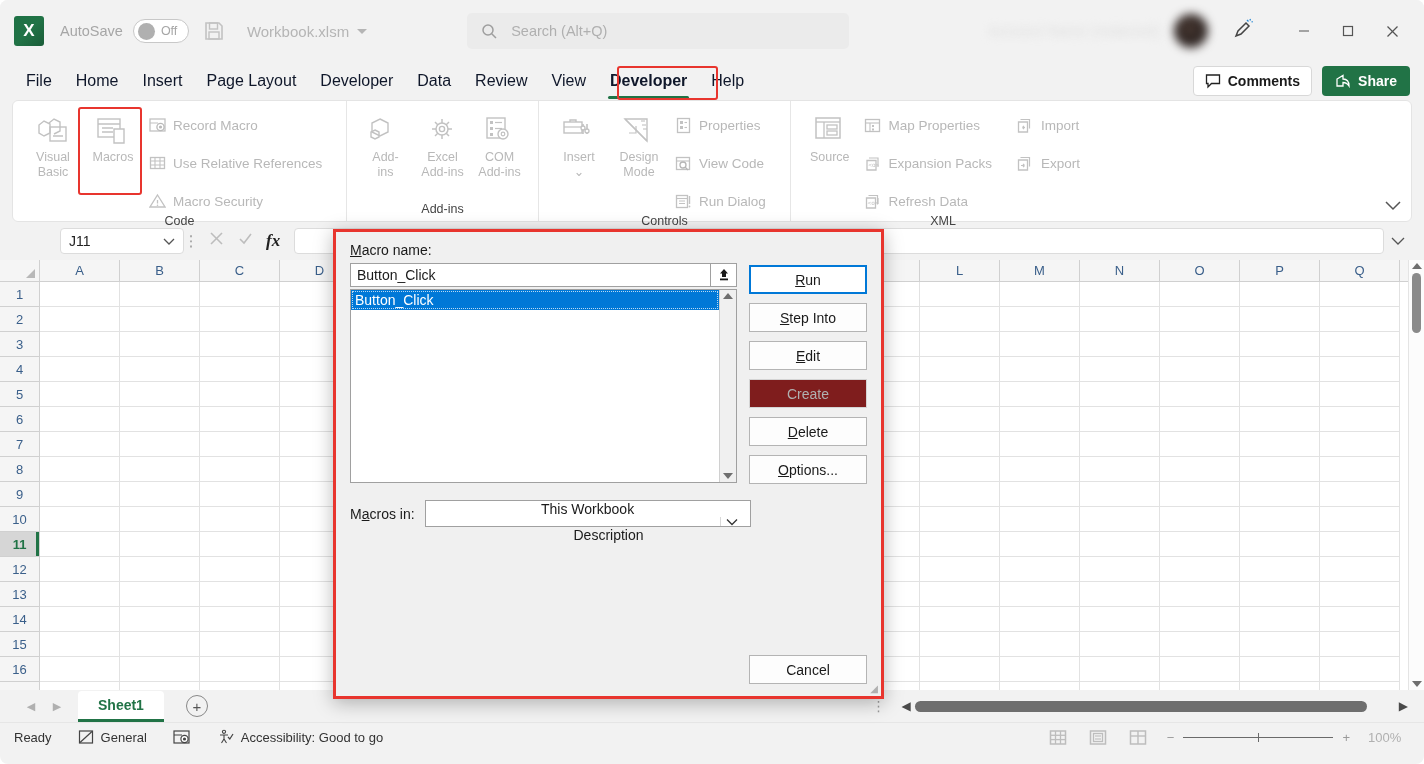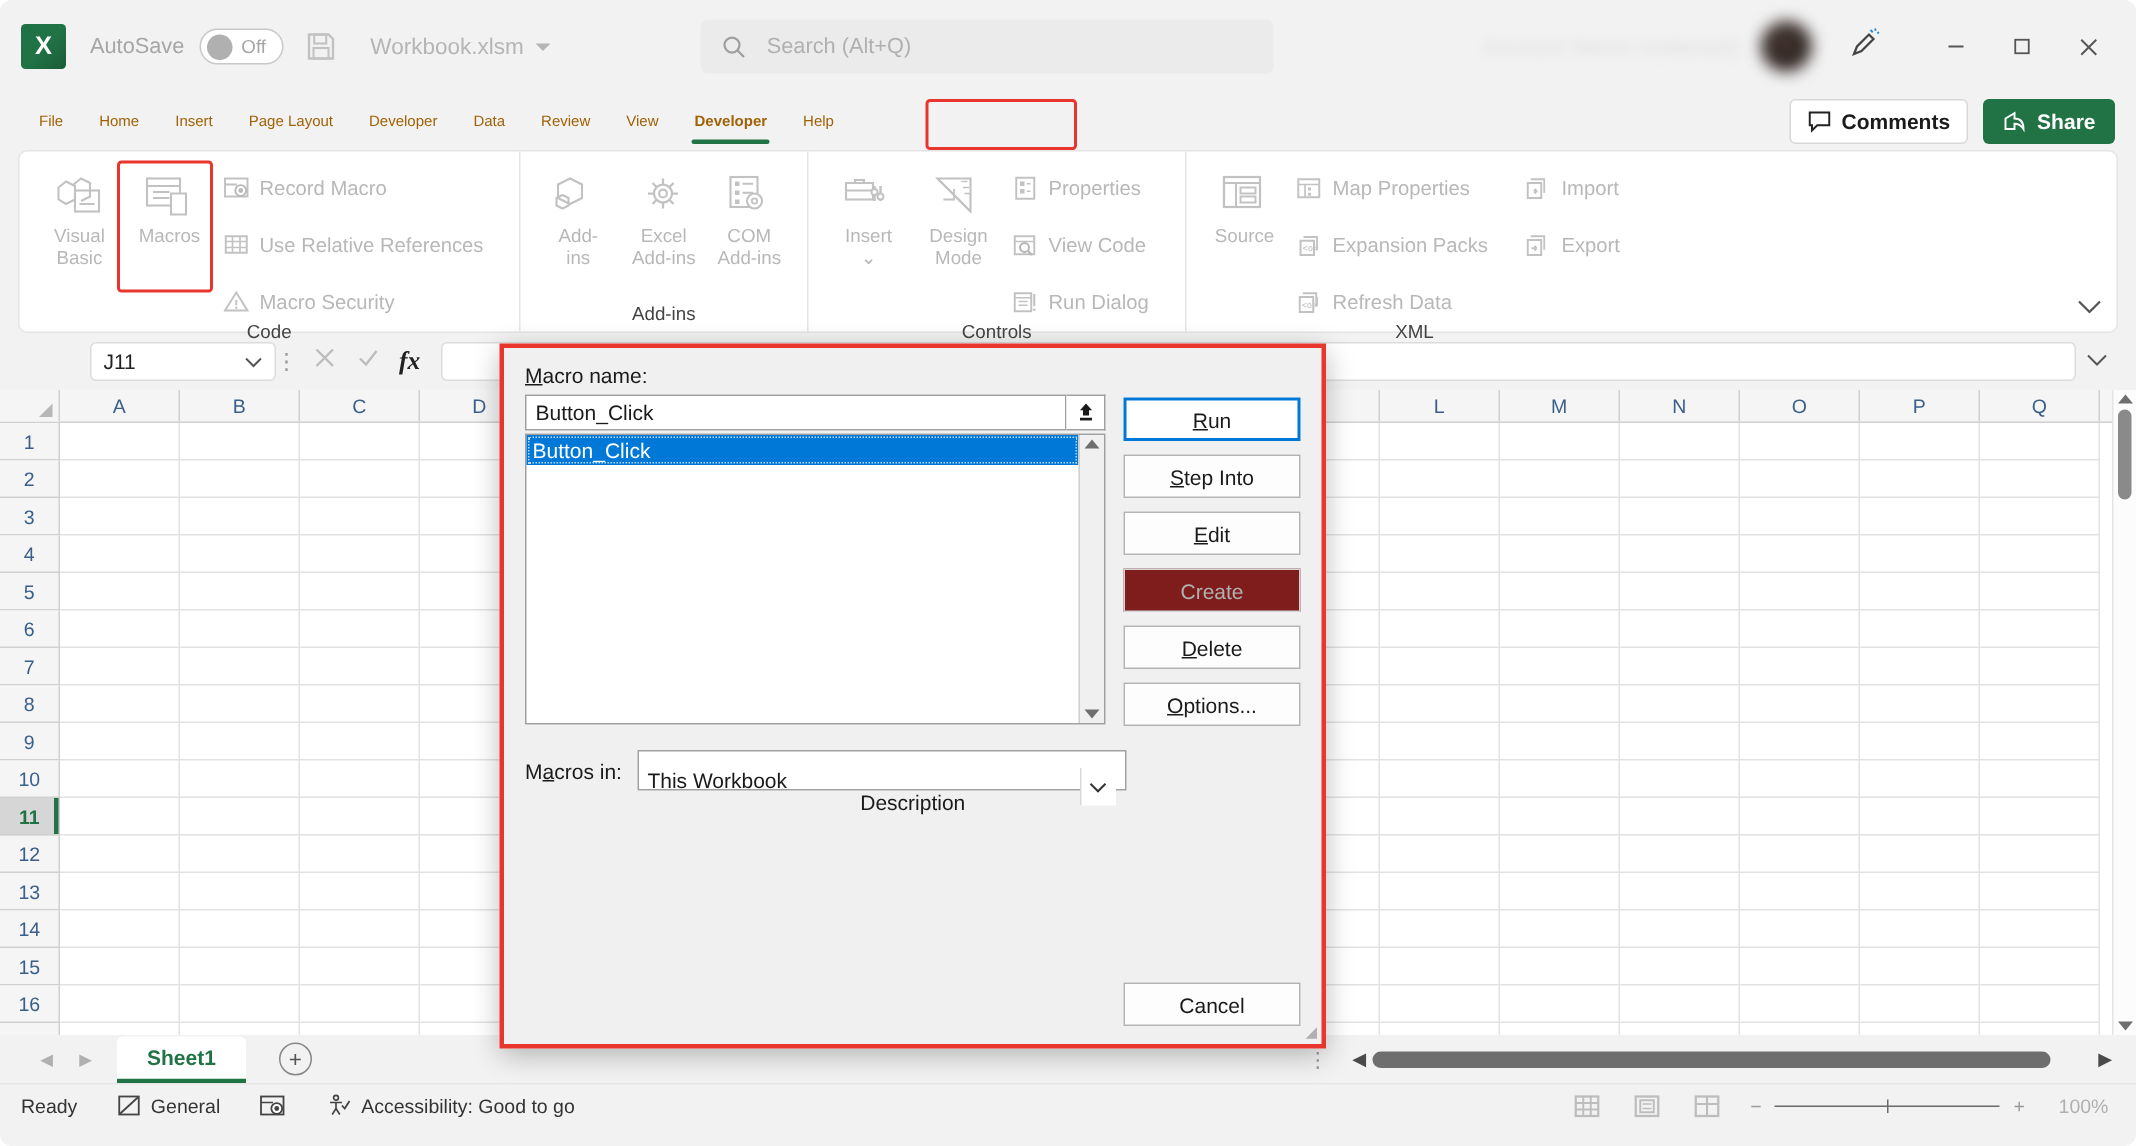--- a/index.html
+++ b/index.html
@@ -66,21 +66,21 @@
     width: 44px; height: 34px; display: flex; align-items: center;
     justify-content: center; color: #555;
   }
 
   
   .tabs {
     height: 38px; display: flex; align-items: center;
     padding-left: 14px; background: #f2f2f2; position: relative;
   }
   .tab {
-    font-size: 10px; color: #a16207; padding: 4px 12px; position: relative;
+    font-size: 16px; color: #0f172a; padding: 4px 12px; position: relative;
     white-space: nowrap;
   }
   .tab.active { font-weight: bold; }
   .tab.active::after {
     content: ""; position: absolute; left: 10px; right: 10px; bottom: -5px;
     height: 3px; background: #217346; border-radius: 2px;
   }
   .redbox {
     position: absolute; border: 2.5px solid #e8352e; border-radius: 3px;
     pointer-events: none;
@@ -213,21 +213,21 @@
     height: 29px; display: flex; align-items: center;
     background: #f2f2f2; padding: 0 14px; font-size: 13px; color: #333;
     border-top: 1px solid #e6e6e6;
   }
   .sb-item { display: flex; align-items: center; gap: 7px; margin-right: 26px; white-space: nowrap; }
   .sb-right { margin-left: auto; display: flex; align-items: center; gap: 18px; }
   .viewbtn { width: 22px; height: 20px; display: flex; align-items: center; justify-content: center; color: #bdbdbd; }
   .zoomslider { display: flex; align-items: center; gap: 9px; color: #9a9a9a; }
   .zs-track { width: 150px; height: 1px; background: #6a6a6a; position: relative; }
   .zs-mark { position: absolute; left: 50%; top: -4px; width: 1px; height: 9px; background: #6a6a6a; }
-  .zoom-pct { font-size: 13px; color: #b0b0b0; width: 42px; text-align: center; }
+  .zoom-pct { font-size: 13px; color: #b0b0b0; width: 42px; text-align: left; }
 
   
   .dialog {
     position: absolute; left: 333px; top: 229px; width: 551px; height: 470px;
     background: #f0f0f0; border: 3px solid #e8352e;
     box-shadow: 0 4px 18px rgba(0,0,0,.28);
     display: flex; flex-direction: column;
     font-size: 14px; color: #1a1a1a;
   }
   .dlg-title {
@@ -268,21 +268,21 @@
   .dbtn {
     height: 29px; background: #fdfdfd; border: 1px solid #b4b4b4;
     display: flex; align-items: center; justify-content: center;
     font-size: 14px; color: #1a1a1a;
   }
   .dbtn.focus { border: 2px solid #0078d7; background: #fff; }
   .dbtn.disabled { color: #b0b0b0; border-color: #d4d4d4; background: #7f1d1d; }
   .macros-in-row { display: flex; align-items: center; gap: 10px; margin-top: 16px; }
   .combo {
     width: 326px; height: 27px; background: #fff; border: 1px solid #a0a0a0;
-    display: flex; align-items: flex-start; padding: 11px 6px; font-size: 14px;
+    display: flex; align-items: center; padding: 0 6px; font-size: 14px; flex-direction: column;
   }
   .combo-arrow {
     margin-left: auto; width: 24px; height: 25px; background: #fff;
     border-left: 1px solid #d8d8d8; display: flex;
     align-items: center; justify-content: center; color: #444;
   }
   .desc-row { display: flex; align-items: center; gap: 8px; margin-top: 0; flex-direction: column; }
   .desc-line { flex: 1; height: 1px; background: #d6d6d6; }
   .dlg-footer { position: absolute; right: 14px; bottom: 12px; }
   .cancel-btn {

